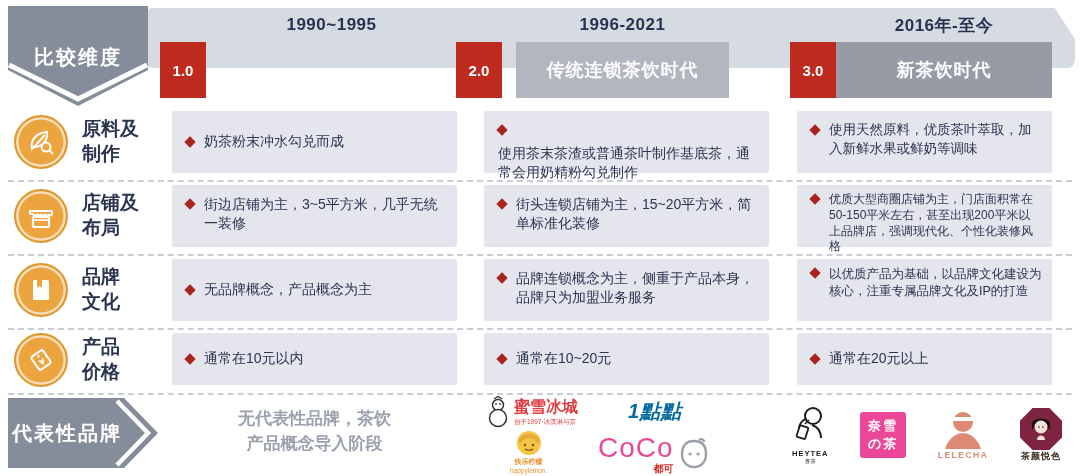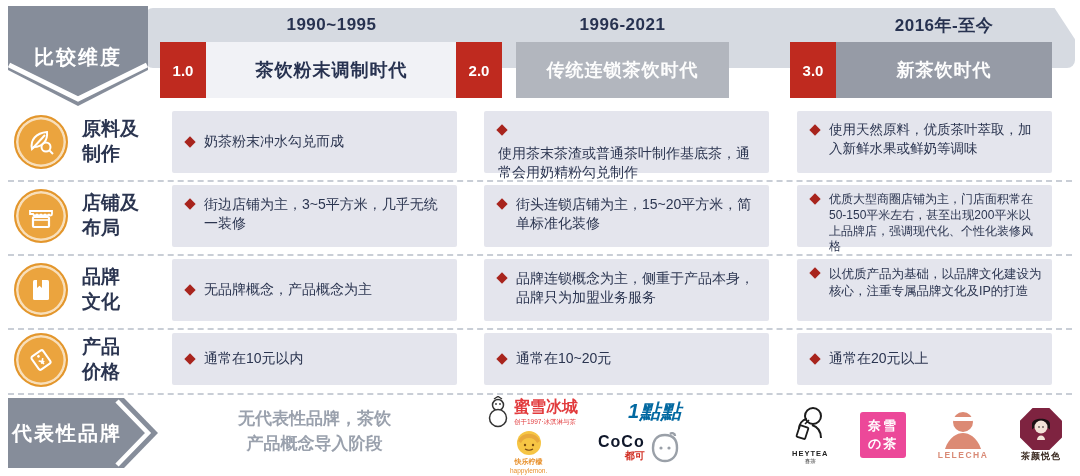--- a/index.html
+++ b/index.html
@@ -62,21 +62,21 @@
   .brand{display:flex;flex-direction:column;align-items:center;line-height:1.1;}
   .mixue{position:absolute;left:0;top:4px;display:flex;align-items:center;gap:4px;}
   .mixue-name{color:#e23b3d;font-weight:bold;font-size:16px;white-space:nowrap;}
   .mixue-tag{color:#e23b3d;font-size:6.5px;white-space:nowrap;}
   .yidian{position:absolute;left:142px;top:6px;color:#0369a1;font-weight:bold;
     font-style:italic;font-size:20px;white-space:nowrap;letter-spacing:1px;}
   .hlemon{position:absolute;left:24px;top:38px;display:flex;flex-direction:column;align-items:center;}
   .hlemon-name{color:#e8912c;font-size:7px;font-weight:bold;margin-top:1px;}
   .hlemon-sub{color:#e8912c;font-size:6.5px;}
   .coco{position:absolute;left:112px;top:40px;display:flex;align-items:center;gap:5px;}
-  .coco-name{color:#0f172a;font-weight:700;font-size:16px;letter-spacing:1px;}
+  .coco-name{color:#ec4899;font-weight:400;font-size:28px;letter-spacing:1px;}
   .coco-sub{color:#d02c20;font-size:10px;font-weight:bold;text-align:right;margin-top:-2px;}
   .heytea-name{color:#222;font-size:7.5px;font-weight:bold;letter-spacing:1px;margin-top:2px;}
   .heytea-sub{color:#222;font-size:5.5px;}
   .nayuki-box{
     width:46px;height:46px;background:#ec4899;border-radius:3px;color:#fff;
     font-weight:bold;font-size:13px;line-height:1.35;display:flex;align-items:center;
     justify-content:center;text-align:center;letter-spacing:2px;
     writing-mode:horizontal-tb;padding:2px;box-sizing:border-box;word-break:break-all;width:46px;
   }
   .lelecha-name{color:#d98a76;font-size:8.5px;font-weight:bold;letter-spacing:1.5px;margin-top:2px;}
@@ -92,21 +92,20 @@
 
 <div class="stage">
 
   <div class="top-band"></div>
 
   <div class="year-label" style="left:206px;width:251px;">1990~1995</div>
   <div class="year-label" style="left:516px;width:213px;">1996-2021</div>
   <div class="year-label" style="left:836px;width:216px;">2016年-至今</div>
 
   <div class="era-badge" style="left:160px;">1.0</div>
-  <div class="era-bar light" style="left:206px;width:251px;">茶饮粉末调制时代</div>
 
   <div class="era-badge" style="left:456px;">2.0</div>
   <div class="era-bar mid" style="left:516px;width:213px;">传统连锁茶饮时代</div>
 
   <div class="era-badge" style="left:790px;">3.0</div>
   <div class="era-bar dark" style="left:836px;width:216px;">新茶饮时代</div>
 
   <div class="banner-wrap" style="left:8px;top:6px;width:140px;height:102px;">
     <svg width="140" height="102" viewBox="0 0 140 102">
       <polygon points="0,0 140,0 140,64 70,100 0,64" fill="#868d9a"></polygon>

